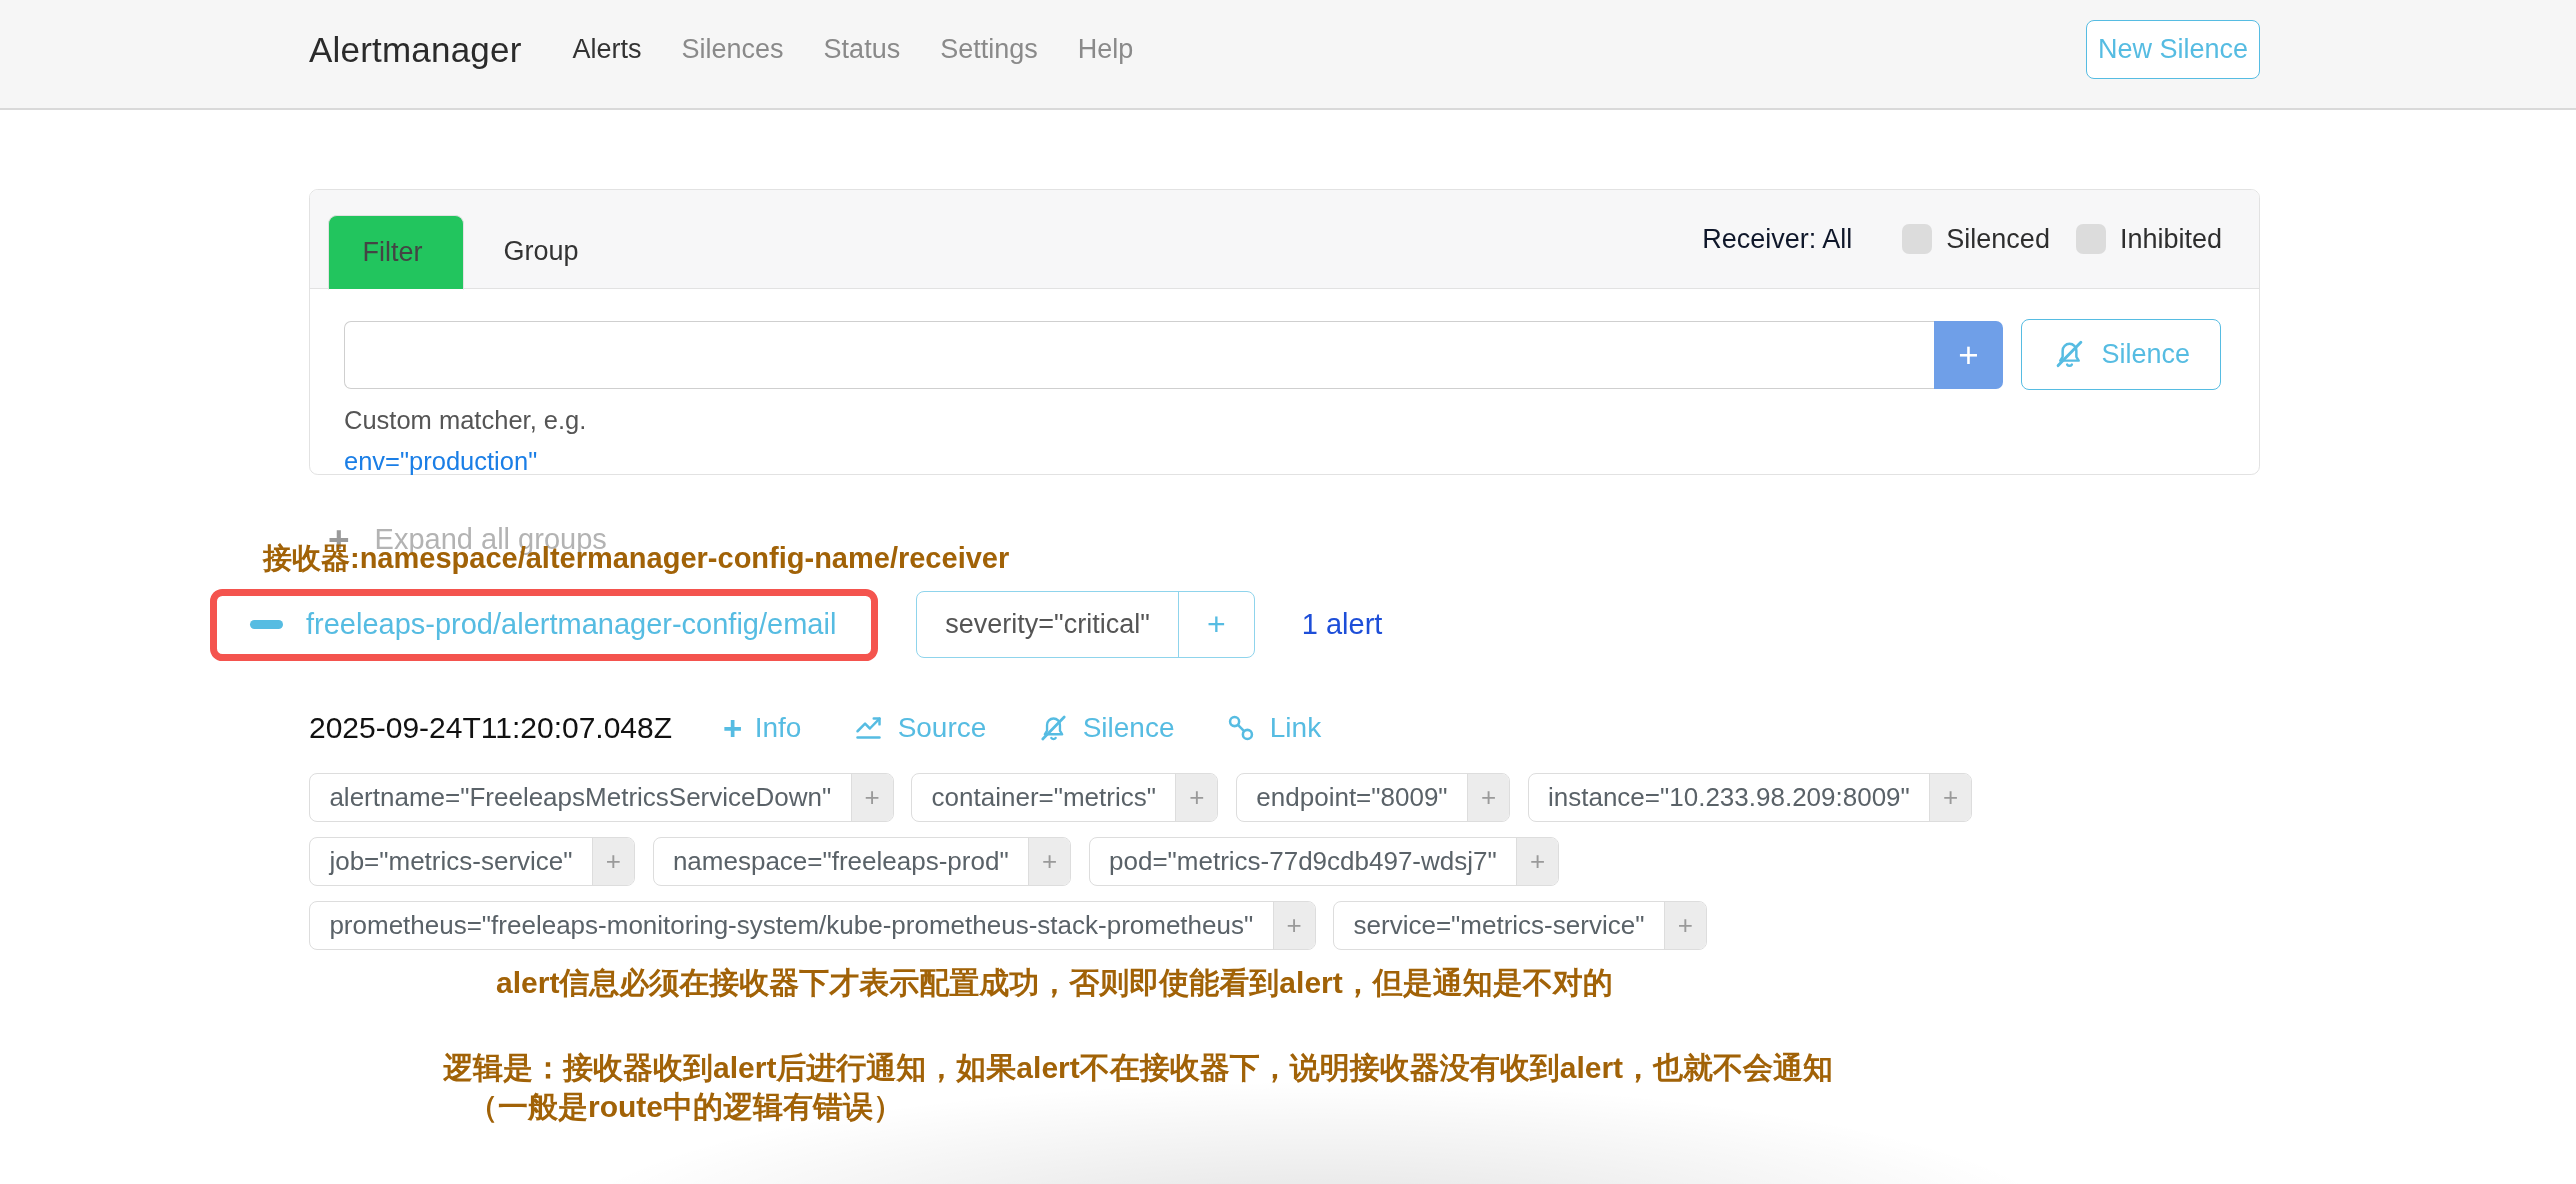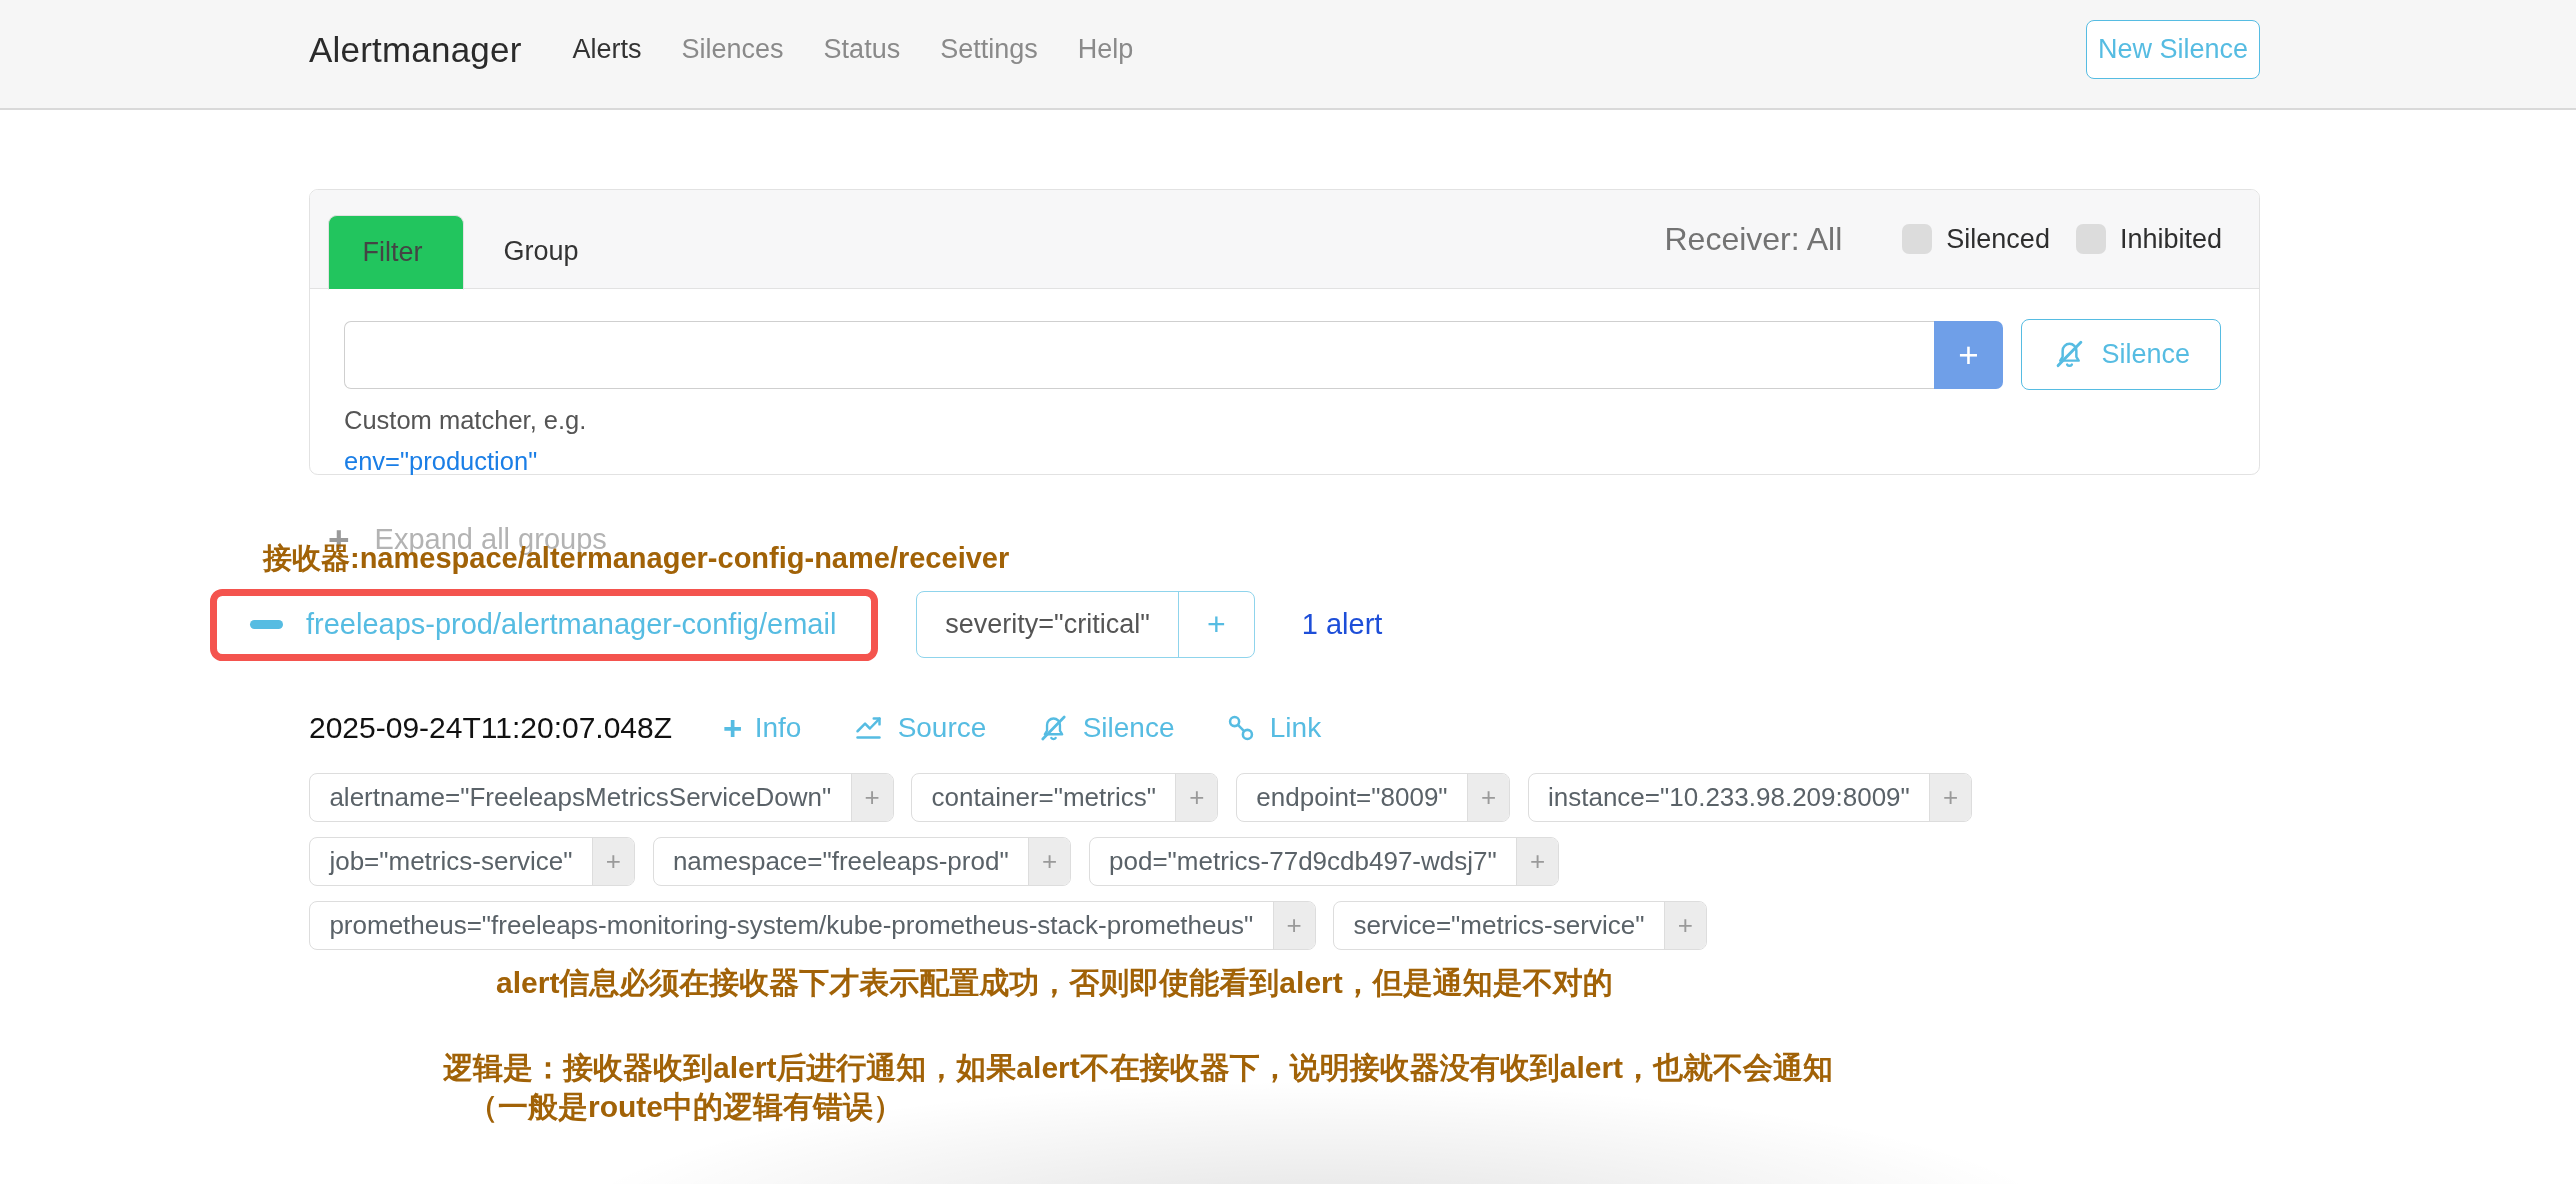--- a/index.html
+++ b/index.html
@@ -36,21 +36,21 @@
     display:flex; align-items:flex-end; padding:0 37px 0 17.6px;
   }
   .tab { font-size:27px; padding:21px 40px; color:#333; cursor:pointer; }
   .tab.active {
     background:#22c55e; border:1.8px solid #e2e2e2; border-bottom:1.8px solid #fff;
     border-radius:8.8px 8.8px 0 0; margin-bottom:-1.8px; color:#444;padding-left:34px;
   }
   .header-right {
     margin-left:auto; align-self:center; display:flex; align-items:center; gap:26px;
   }
-  .receiver-label { font-size:32px; color:#737373; margin-right:34px; }
+  .receiver-label { font-size:27px; color:#0f172a; margin-right:24px; }
   .chk { display:flex; align-items:center; gap:14px; cursor:pointer; }
   .chk-box { width:30px; height:30px; border-radius:7px; background:#dcdcdc; }
   .chk-label { font-size:27px; color:#2e2e2e; }
 
   .card-body { padding:30px 38px 0 34px; }
   .matcher-row { display:flex; align-items:center; }
   .matcher-input {
     flex:1; height:68px; border:1.8px solid #cfcfcf; border-right:none;
     border-radius:7px 0 0 7px; font-size:26px; padding:0 21px; color:#333;
     font-family:inherit; outline:none; background:#fff;

